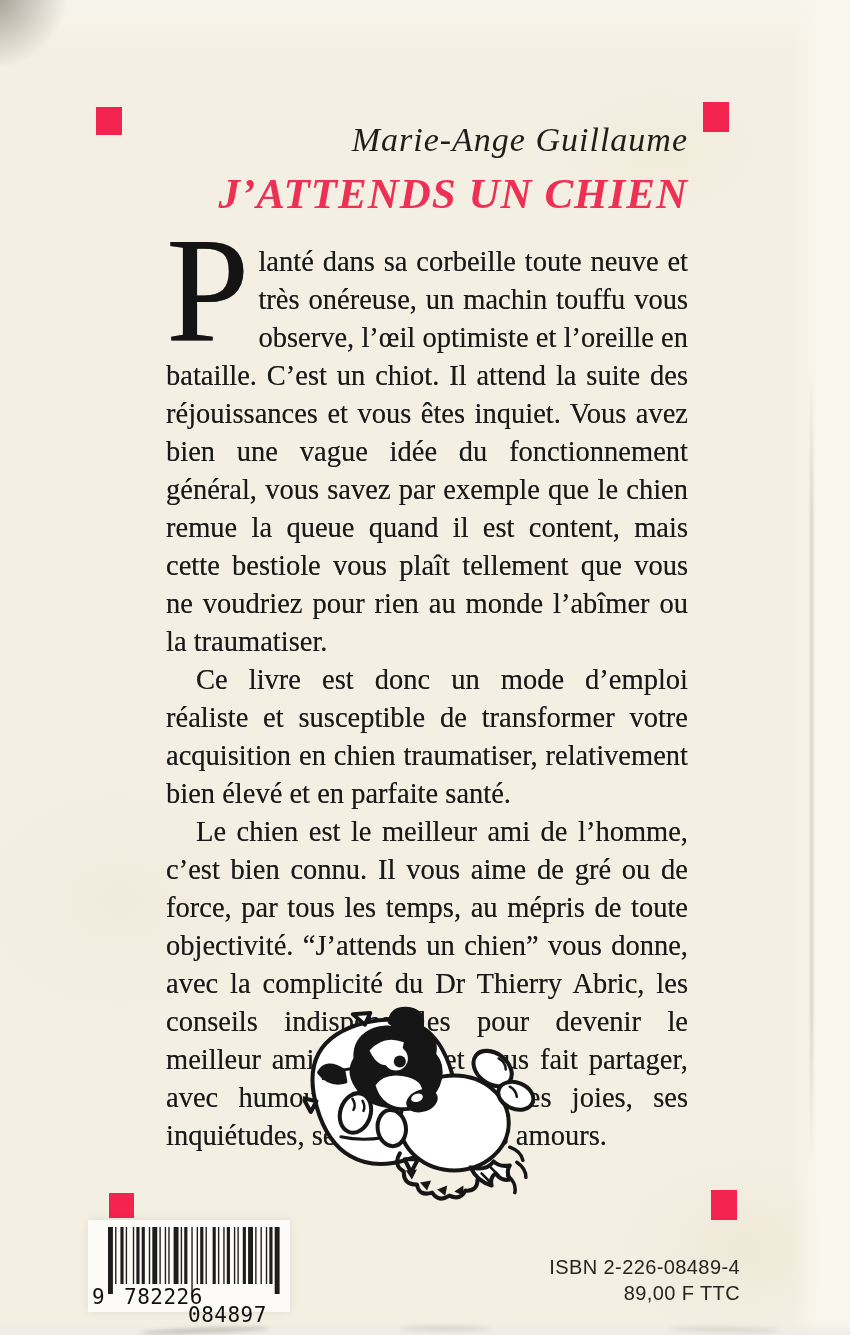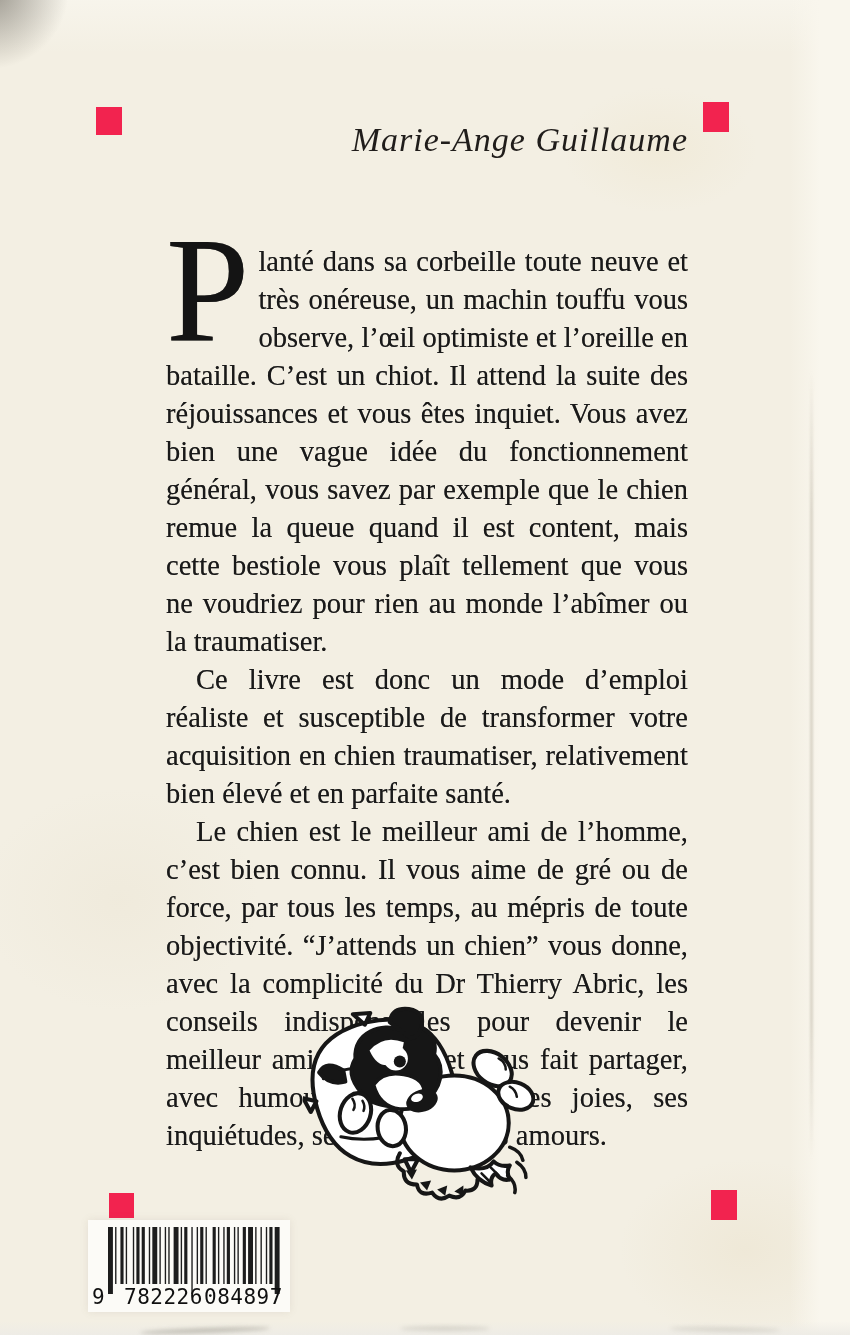--- a/index.html
+++ b/index.html
@@ -60,21 +60,21 @@
 
   
   .barcode-box{position:absolute;left:88px;top:1220px;width:202px;height:92px;
     background:#fcfbf7;box-shadow:0 0 8px rgba(120,110,90,0.12);}
   .barcode-box svg{position:absolute;left:20px;top:7px;width:172px;height:68px;}
   .barcode-digits{position:absolute;left:0;top:64px;width:100%;height:26px;
     font-family:"DejaVu Sans Mono", monospace;font-size:21px;line-height:26px;color:#101010;}
   .barcode-digits span{position:absolute;top:0;letter-spacing:0.5px;}
   .bc-lead{left:4px;}
   .bc-g1{left:28px;margin-left:8px;}
-  .bc-g2{left:116px;}
+  .bc-g2{left:100px;margin-top:18px;}
 
   
   .imprint{position:absolute;left:438px;top:1254px;width:302px;text-align:right;
     font-family:"Liberation Sans", sans-serif;font-size:20px;line-height:26px;
     color:#26241f;letter-spacing:0.4px;}
 </style>
 </head>
 <body>
 
 <div class="page">
@@ -84,20 +84,21 @@
   <div class="crease"></div>
   <div class="corner-shadow"></div>
 
   <div class="reg tl"></div>
   <div class="reg tr"></div>
   <div class="reg bl"></div>
   <div class="reg br"></div>
 
   <div class="header">
     <div class="author">Marie-Ange Guillaume</div>
+    <div class="title">J’ATTENDS UN CHIEN</div>
   </div>
 
   <div class="blurb">
     <p><span class="dropcap">P</span><span>lanté dans sa corbeille toute neuve et très onéreuse, un machin touffu vous observe, l’œil optimiste et l’oreille en bataille. C’est un chiot. Il attend la suite des réjouissances et vous êtes inquiet. Vous avez bien une vague idée du fonctionnement général, vous savez par exemple que le chien remue la queue quand il est content, mais cette bestiole vous plaît tellement que vous ne voudriez pour rien au monde l’abîmer ou la traumatiser.</span></p>
     <p class="indent"><span>Ce livre est donc un mode d’emploi réaliste et susceptible de transformer votre acquisition en chien traumatiser, relativement bien élevé et en parfaite santé.</span></p>
     <p class="indent"><span>Le chien est le meilleur ami de l’homme, c’est bien connu. Il vous aime de gré ou de force, par tous les temps, au mépris de toute objectivité. “J’attends un chien” vous donne, avec la complicité du Dr Thierry Abric, les conseils indispensables pour devenir le meilleur ami du chien, et vous fait partager, avec humour et affection, ses joies, ses inquiétudes, ses balades et ses amours.</span></p>
   </div>
 
   <div class="illus">
     <svg viewBox="0 0 230 196" xmlns="http://www.w3.org/2000/svg">
@@ -191,19 +192,23 @@
         <rect x="160.42" y="0" width="3.13" height="57"></rect>
         <rect x="165.71" y="0" width="4.89" height="67"></rect>
       </svg>
     <div class="barcode-digits">
       <span class="bc-lead">9</span>
       <span class="bc-g1">782226</span>
       <span class="bc-g2">084897</span>
     </div>
   </div>
 
+  <div class="imprint">
+    <div>ISBN 2-226-08489-4</div>
+    <div>89,00 F TTC</div>
+  </div>
 
   <div class="edge-bottom"></div>
   <div class="smudge s1"></div>
   <div class="smudge s2"></div>
   <div class="smudge s3"></div>
 
 </div>
 
 </body></html>

